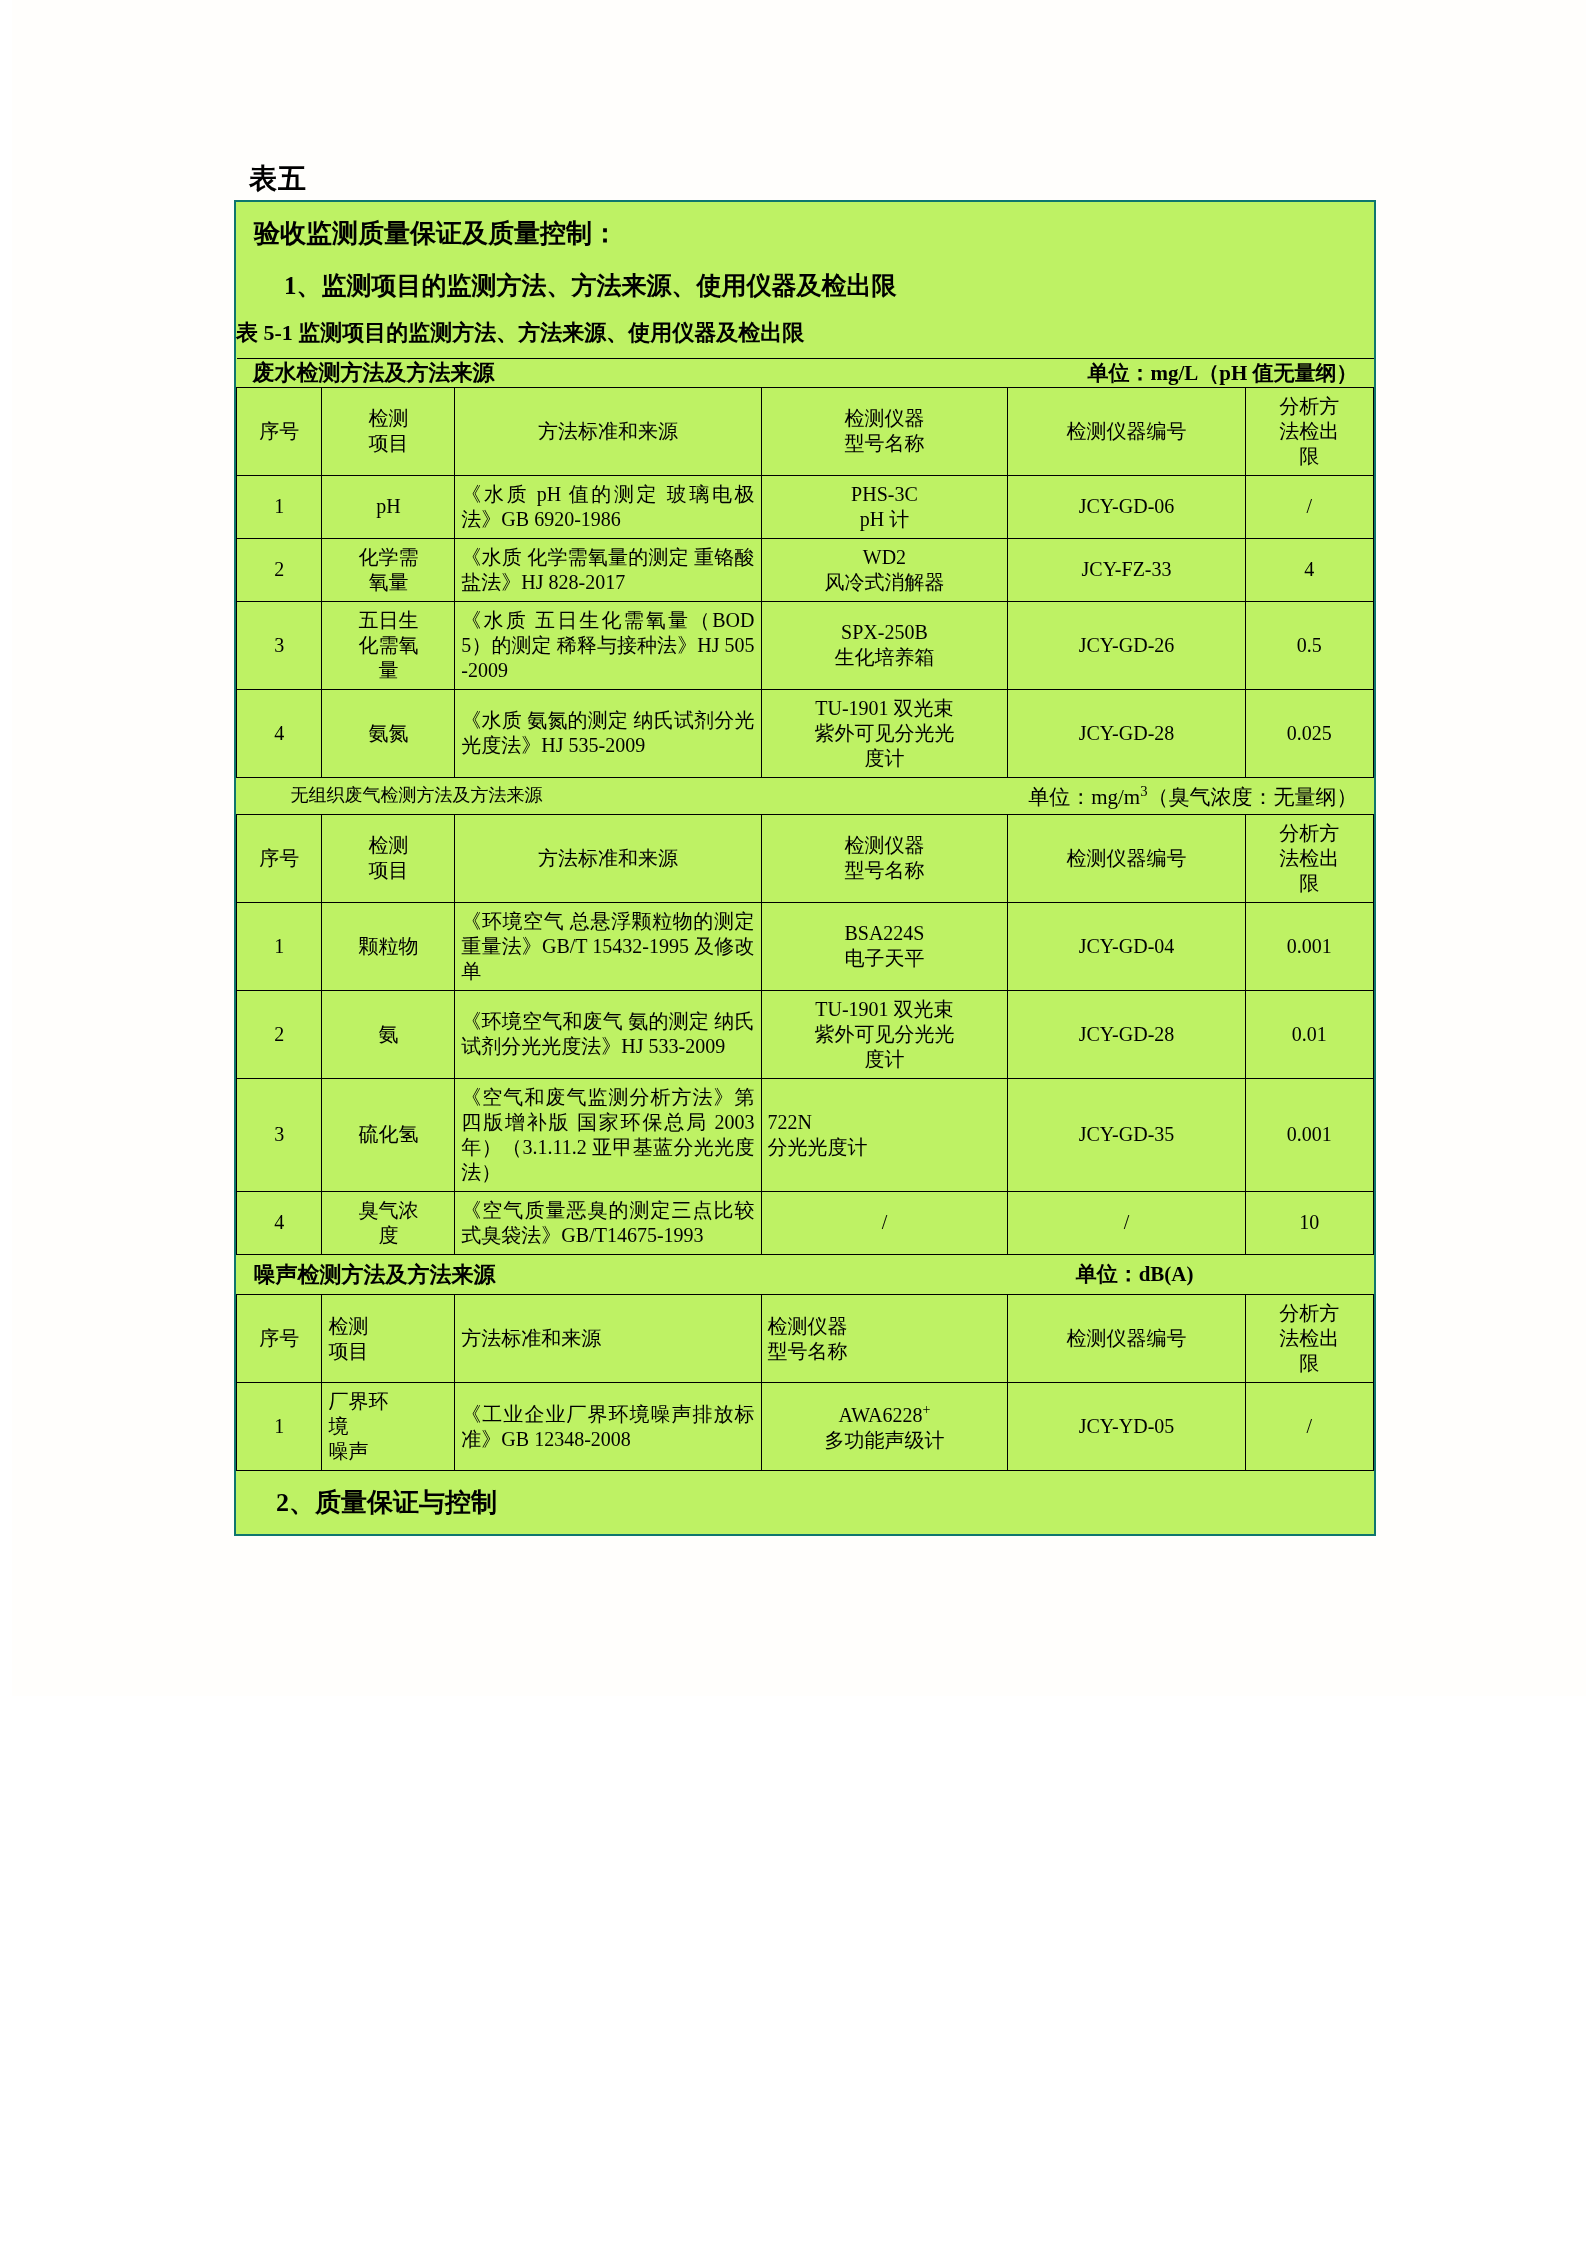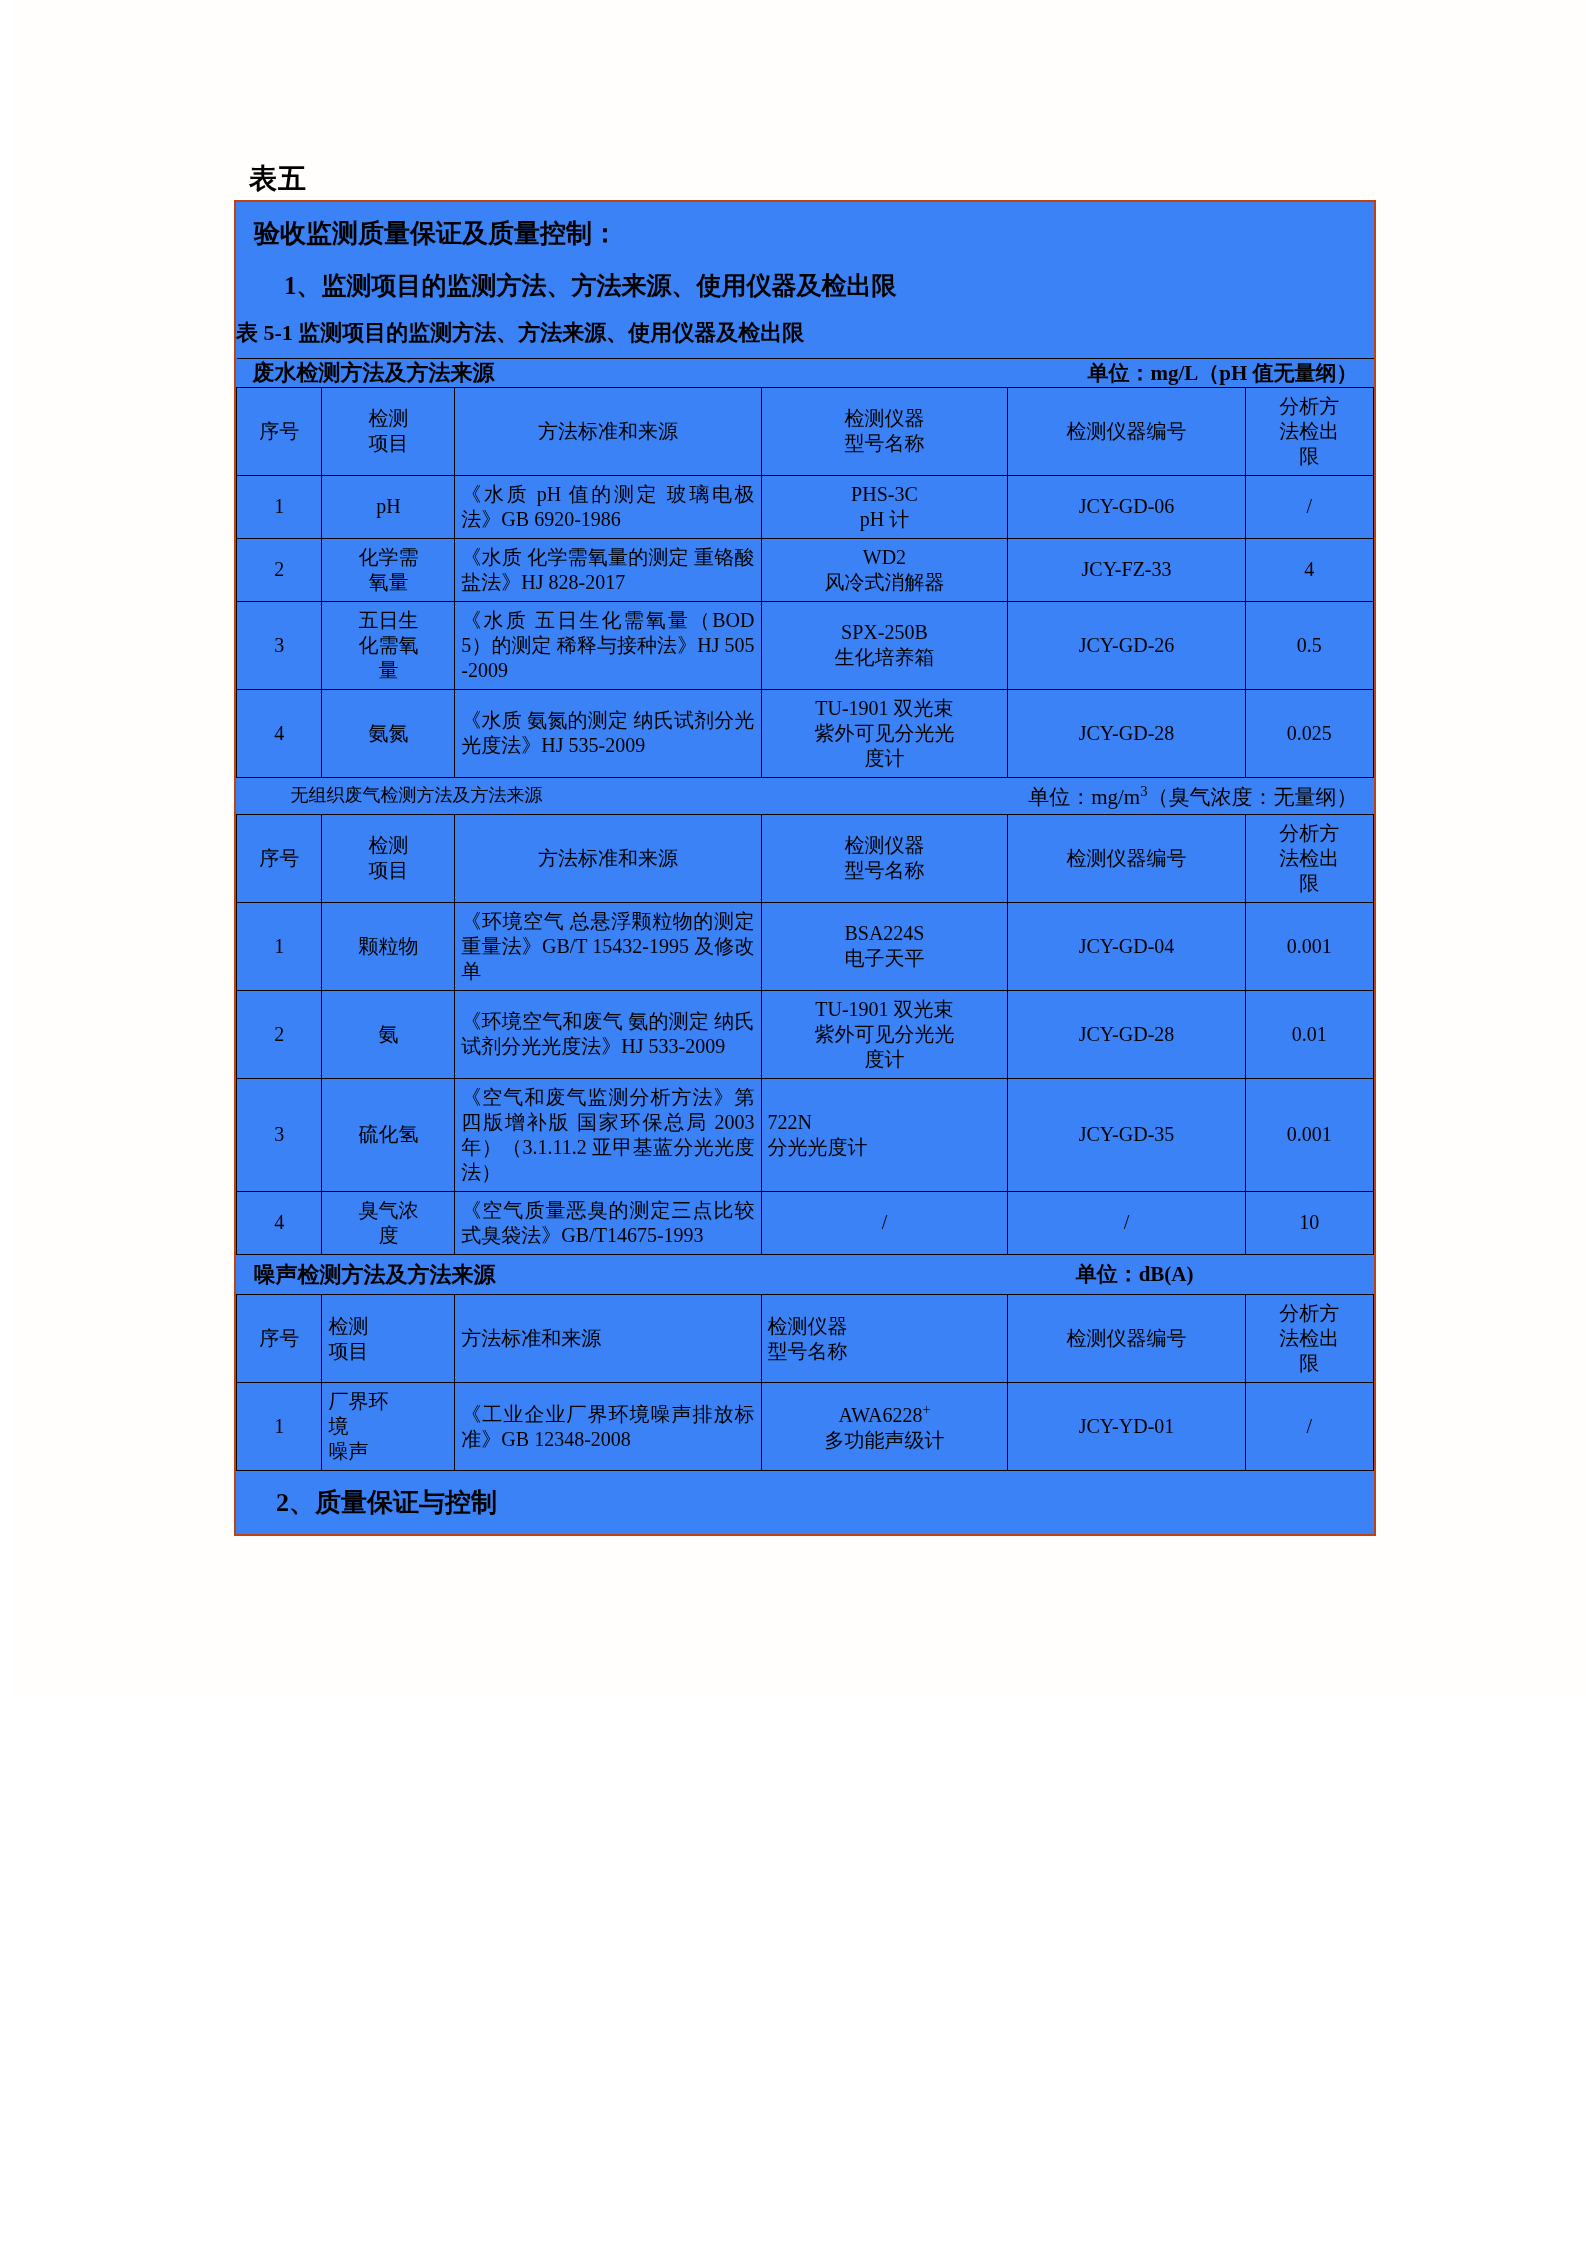--- a/index.html
+++ b/index.html
@@ -27,24 +27,24 @@
     top: 160px;
     font-size: 28px;
     font-weight: bold;
     letter-spacing: 1px;
   }
   .outer-box {
     position: absolute;
     left: 222px;
     top: 200px;
     width: 1142px;
-    border: 2px solid #c2410c;
+    border: 2px solid #0f766e;
     box-sizing: border-box;
     padding: 0;
-    background: #3b82f6;
+    background: #bef264;
   }
   .sec-title {
     font-size: 26px;
     font-weight: bold;
     padding: 14px 0 6px 18px;
   }
   .sec-sub {
     font-size: 25px;
     font-weight: bold;
     padding: 12px 0 10px 48px;
@@ -330,21 +330,21 @@
         <td style="text-align:left;">
           <div>厂界环</div>
           <div>境</div>
           <div>噪声</div>
         </td>
         <td class="just">《工业企业厂界环境噪声排放标准》GB 12348-2008</td>
         <td class="ctr">
           <div><span>AWA6228</span><sup>+</sup></div>
           <div>多功能声级计</div>
         </td>
-        <td class="ctr">JCY-YD-01</td>
+        <td class="ctr">JCY-YD-05</td>
         <td class="ctr">/</td>
       </tr>
 
     </tbody>
       </table>
 
     <div class="footer-sec">2、质量保证与控制</div>
 
   </div>
 

